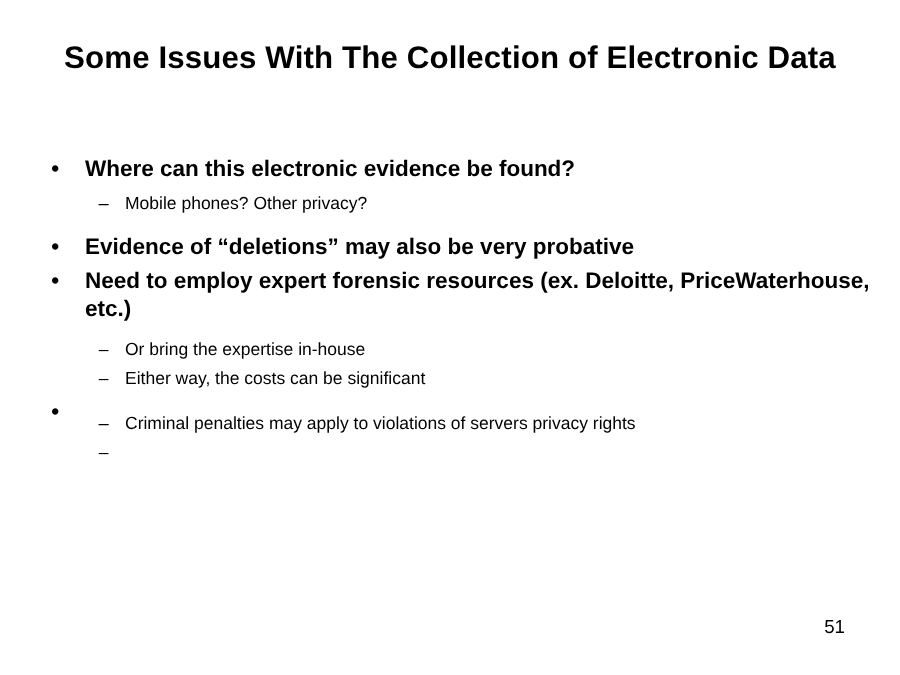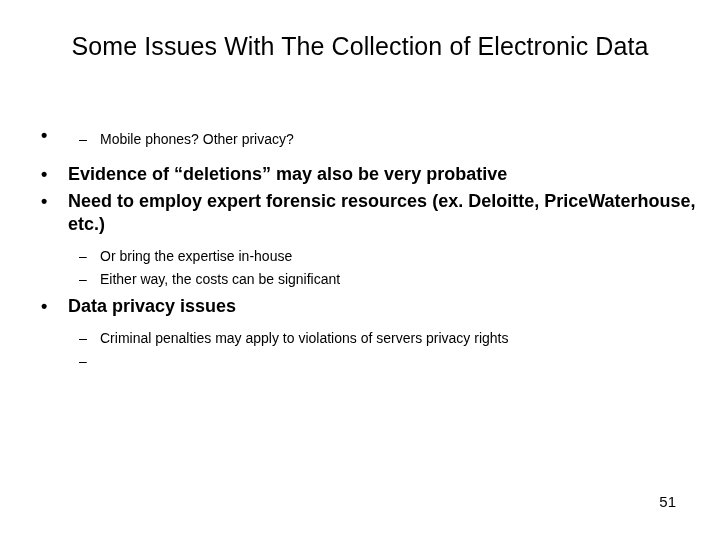--- a/index.html
+++ b/index.html
@@ -22,21 +22,21 @@
 
   
   .slide-title {
     position: absolute;
     left: 36px;
     top: 30px;
     width: 648px;
     text-align: center;
     font-size: 25px;
     line-height: 33px;
-    font-weight: normal;
+    font-weight: bold;
     color: #000000;
     letter-spacing: 0.1px;
   }
 
   
   .body-block {
     position: absolute;
     left: 0px;
     top: 124px;
     width: 700px;
@@ -102,20 +102,21 @@
 
 <div id="slide">
 
   <div class="slide-title">Some Issues With The Collection of Electronic Data</div>
 
   <div class="body-block">
 
     <div class="bullet-group">
       <div class="lvl1">
         <span class="marker">•</span>
+        <span>Where can this electronic evidence be found?</span>
       </div>
       <div class="gap-sm"></div>
       <div class="lvl2">
         <span class="marker">–</span>
       </div>
       <div class="lvl2">
         <span class="marker">–</span>
         <span>Mobile phones?  Other privacy?</span>
       </div>
     </div>
@@ -145,21 +146,20 @@
         <span class="marker">–</span>
         <span>Either way, the costs can be significant</span>
       </div>
     </div>
 
     <div class="gap-sm"></div>
 
     <div class="bullet-group">
       <div class="lvl1">
         <span class="marker">•</span>
-        <span>Data privacy issues</span>
       </div>
       <div class="gap-md"></div>
       <div class="lvl2">
         <span class="marker">–</span>
       </div>
       <div class="lvl2">
         <span class="marker">–</span>
         <span>Criminal penalties may apply to violations of servers privacy rights</span>
       </div>
       <div class="lvl2">

